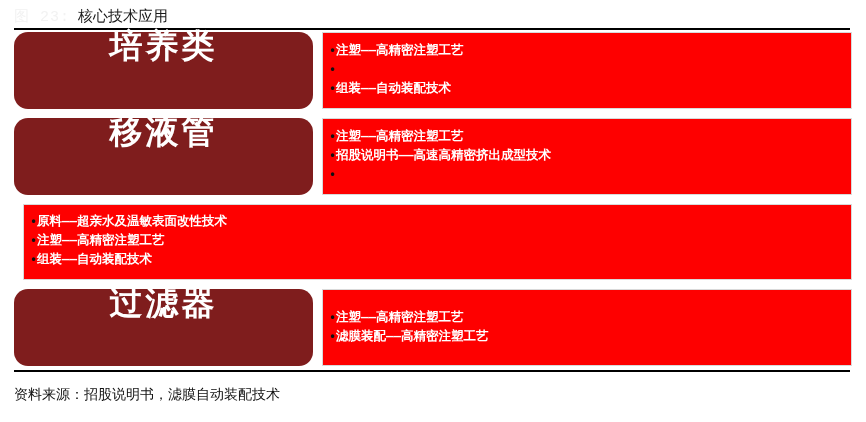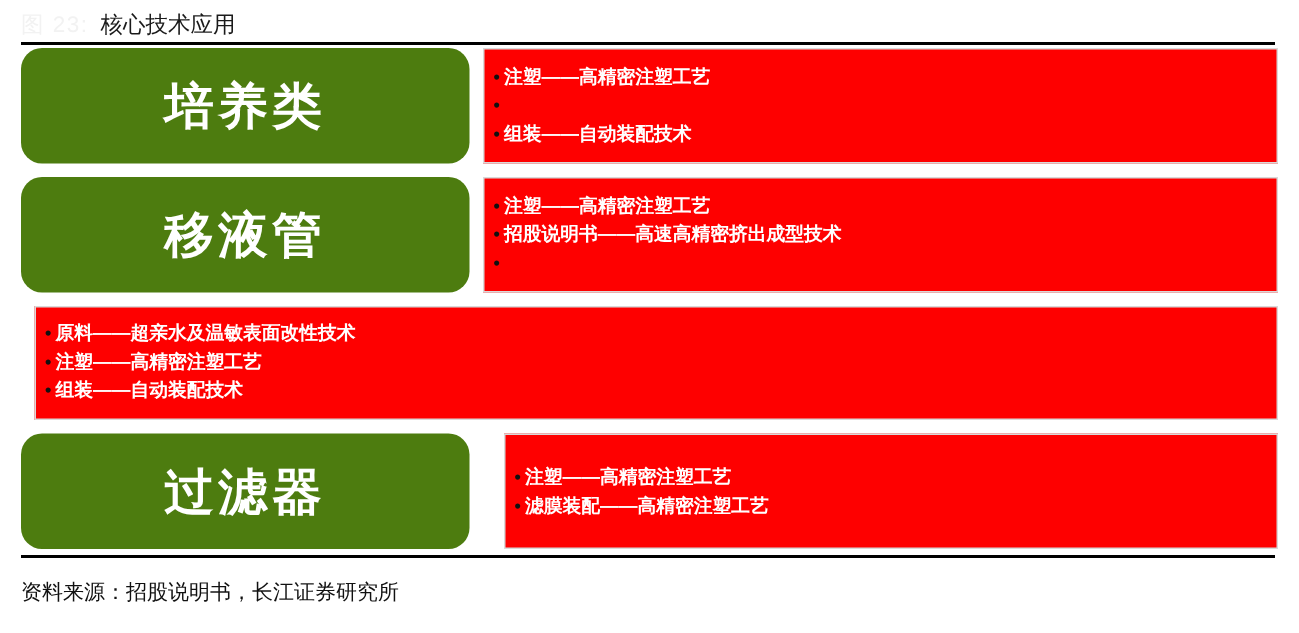--- a/index.html
+++ b/index.html
@@ -12,20 +12,21 @@
     background: #ffffff;
     font-family: "Liberation Sans", "DejaVu Sans", sans-serif;
     overflow: hidden;
   }
 
   .figure {
     position: relative;
     width: 710px;
     height: 422px;
     box-sizing: border-box;
+    font-family: Liberation Mono, monospace;
   }
 
   
   .title-row {
     position: absolute;
     left: 0;
     top: 4px;
     width: 866px;
     height: 24px;
     display: flex;
@@ -78,31 +79,30 @@
 
   .row {
     display: flex;
     flex-direction: row;
     align-items: stretch;
     height: 78px;
     margin-bottom: 9px;
   }
   .row:last-child {
     margin-bottom: 0;
-    gap: 14px;
   }
 
   
   .cat-box {
     width: 299px;
     flex: 0 0 299px;
-    background: #4d7c0f;
+    background: #7f1d1d;
     border-radius: 14px;
     display: flex;
-    align-items: center;
+    align-items: flex-start;
     justify-content: center;
     box-sizing: border-box;
   }
   .cat-label {
     color: #ffffff;
     font-size: 33px;
     font-weight: bold;
     letter-spacing: 3px;
     line-height: 1;
     white-space: nowrap;
@@ -234,15 +234,15 @@
           <span class="bullet-dot">•</span>
           <span class="bullet-text">滤膜装配——高精密注塑工艺</span>
         </div>
       </div>
     </div>
 
   </div>
 
   <div class="rule-bottom"></div>
 
-  <div class="source">资料来源：招股说明书，长江证券研究所</div>
+  <div class="source">资料来源：招股说明书，滤膜自动装配技术</div>
 
 </div>
 
 </body></html>

